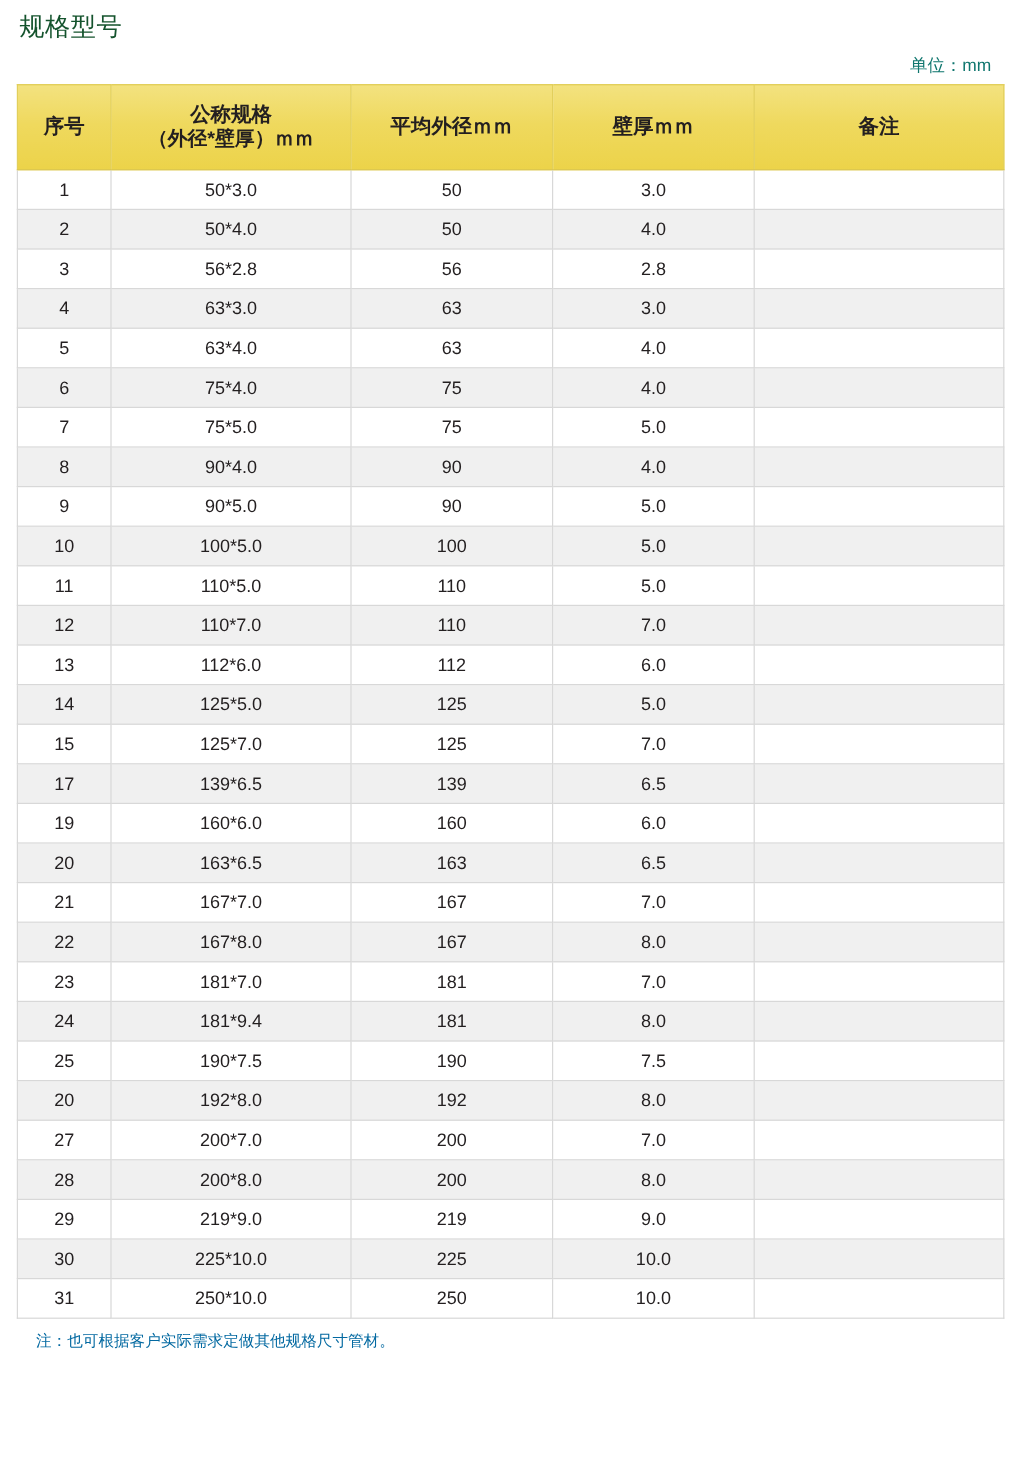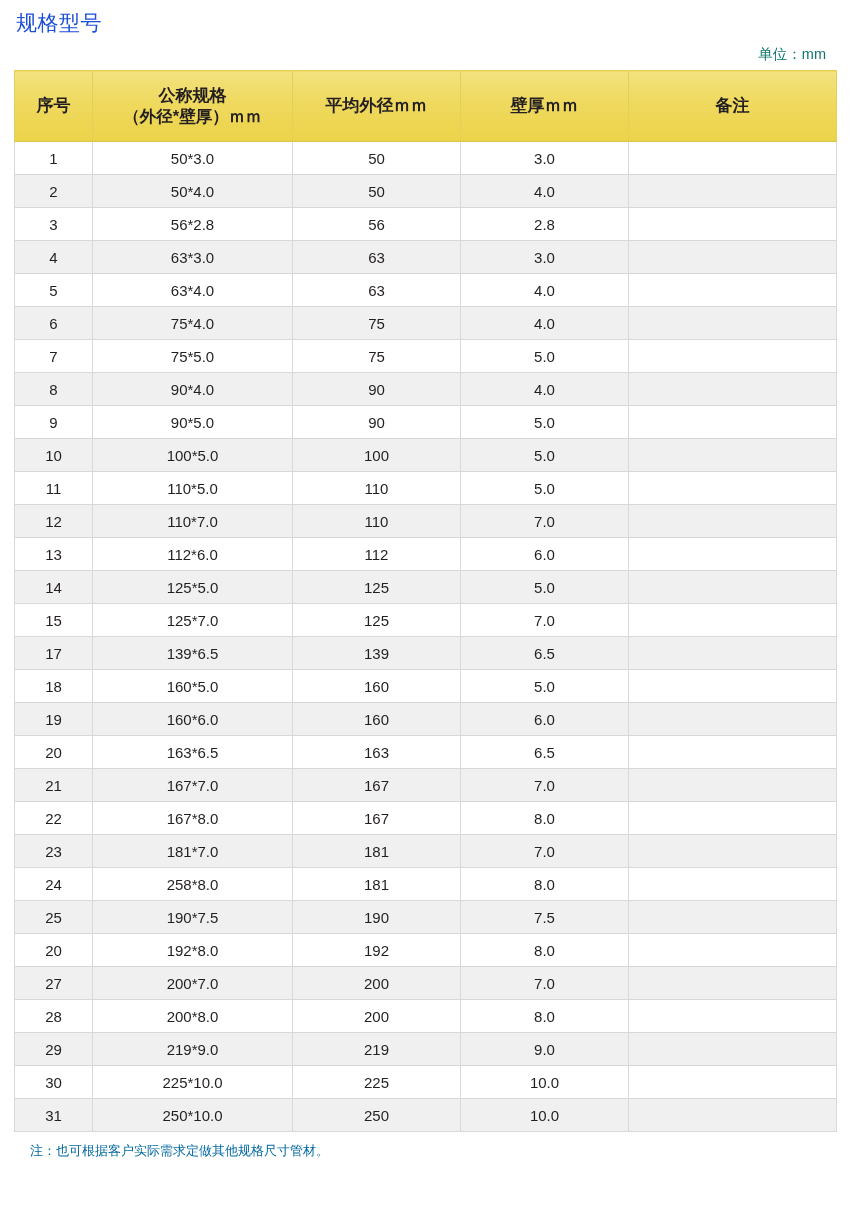--- a/index.html
+++ b/index.html
@@ -14,21 +14,21 @@
     color: #231f20;
     position: relative;
     overflow: hidden;
   }
   .page {
     width: 850px;
     box-sizing: border-box;
     padding: 0 14px;
   }
   .title {
-    color: #1d4ed8;
+    color: #14532d;
     font-size: 21px;
     font-weight: normal;
     line-height: 1;
     padding: 12px 0 0 2px;
     letter-spacing: 0.5px;
   }
   .unit-line {
     text-align: right;
     font-size: 14.5px;
     color: #0f766e;
@@ -228,27 +228,20 @@
           <td></td>
         </tr>
         <tr>
           <td>17</td>
           <td>139*6.5</td>
           <td>139</td>
           <td>6.5</td>
           <td></td>
         </tr>
         <tr>
-          <td>18</td>
-          <td>160*5.0</td>
-          <td>160</td>
-          <td>5.0</td>
-          <td></td>
-        </tr>
-        <tr>
           <td>19</td>
           <td>160*6.0</td>
           <td>160</td>
           <td>6.0</td>
           <td></td>
         </tr>
         <tr>
           <td>20</td>
           <td>163*6.5</td>
           <td>163</td>
@@ -271,21 +264,21 @@
         </tr>
         <tr>
           <td>23</td>
           <td>181*7.0</td>
           <td>181</td>
           <td>7.0</td>
           <td></td>
         </tr>
         <tr>
           <td>24</td>
-          <td>258*8.0</td>
+          <td>181*9.4</td>
           <td>181</td>
           <td>8.0</td>
           <td></td>
         </tr>
         <tr>
           <td>25</td>
           <td>190*7.5</td>
           <td>190</td>
           <td>7.5</td>
           <td></td>

